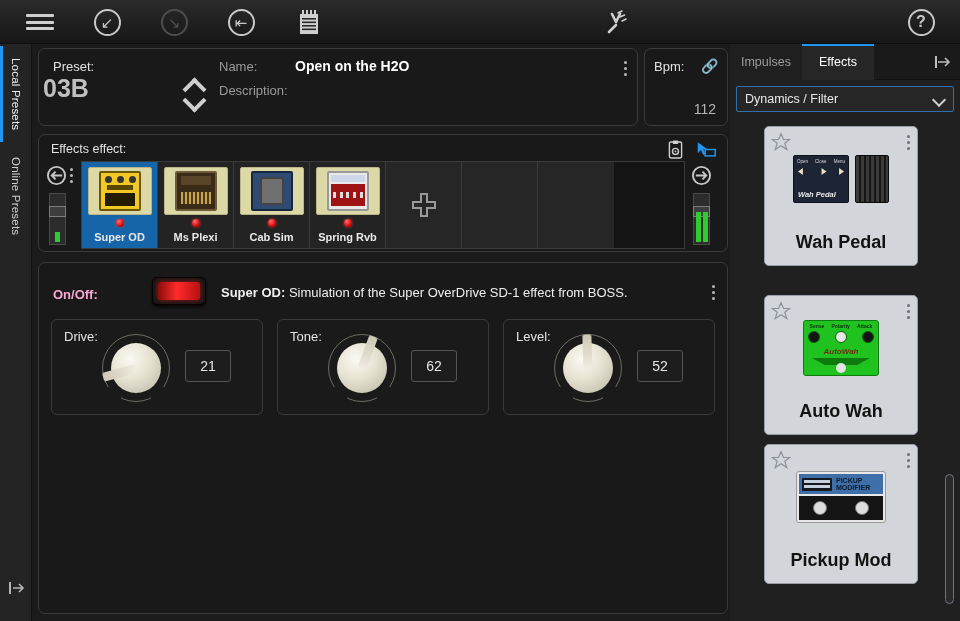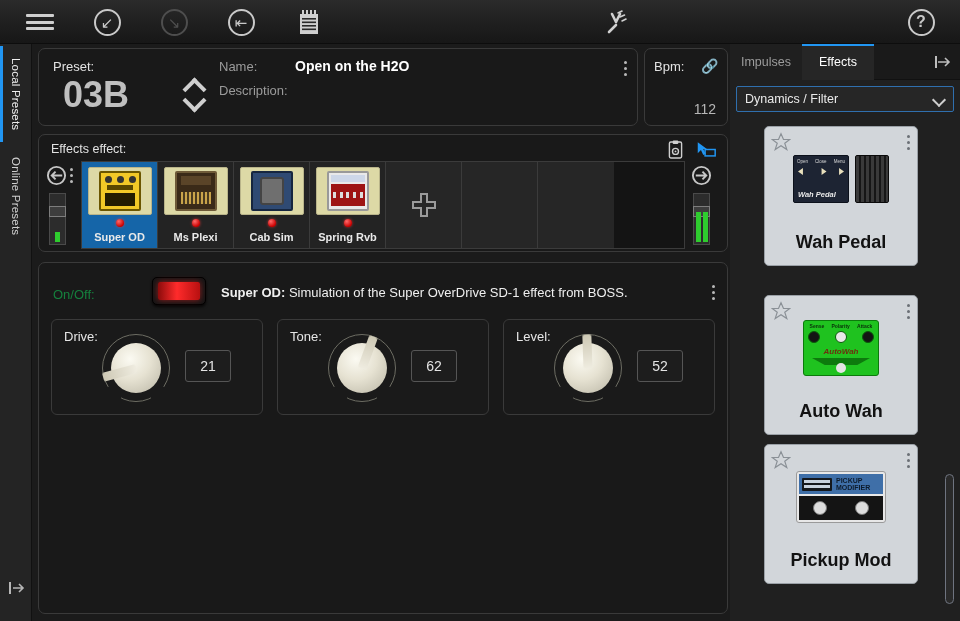--- a/index.html
+++ b/index.html
@@ -62,22 +62,22 @@
     position: absolute;
     background: #191919;
     border: 1px solid #3a3a3a;
     border-radius: 7px;
   }
 
   
   .preset-panel { left: 38px; top: 48px; width: 600px; height: 78px; }
   .lbl-preset { position: absolute; left: 14px; top: 10px; font-size: 13px; color: #e2e2e2; }
   .preset-num {
-    position: absolute; left: 24px; top: 25px;
-    font-size: 36px; font-weight: bold; color: #bfbfbf; letter-spacing: 0px;
+    position: absolute; left: 4px; top: 25px;
+    font-size: 25px; font-weight: bold; color: #bfbfbf; letter-spacing: 0px;
   }
   .stepper { position: absolute; left: 140px; top: 26px; width: 30px; cursor: pointer; }
   .chev { width: 30px; height: 17px; position: relative; }
   .chev::after {
     content:""; position: absolute; left: 7px; width: 13px; height: 13px;
     border-left: 4px solid #cfcfcf; border-top: 4px solid #cfcfcf;
   }
   .chev.up::after { top: 6px; transform: rotate(45deg); }
   .chev.down::after { top: 0px; transform: rotate(-135deg); }
   .lbl-name { position: absolute; left: 180px; top: 10px; font-size: 13px; color: #9b9b9b; }
@@ -170,21 +170,21 @@
       width: 24px; height: 28px; border-radius: 3px; background: #6f6f6f; border: 2px solid #444; }
 
   .p-rvb { background: #e9e9e9; border: 2px solid #999; }
   .p-rvb .hd { position: absolute; left: 2px; right: 2px; top: 2px; height: 7px; background: #cdd7e8; }
   .p-rvb .red { position: absolute; left: 2px; right: 2px; top: 11px; bottom: 3px; background: #9e1414;
       display: flex; align-items: center; justify-content: space-around; }
   .p-rvb .red i { width: 3px; height: 6px; background: #ddd; display: block; }
 
   
   .fx-panel { left: 38px; top: 262px; width: 690px; height: 352px; }
-  .onoff-lbl { position: absolute; left: 14px; top: 24px; font-size: 13px; color: #15803d; }
+  .onoff-lbl { position: absolute; left: 14px; top: 24px; font-size: 13px; color: #f9a8d4; font-weight: bold; }
   .onoff-sw {
     position: absolute; left: 113px; top: 14px; width: 54px; height: 28px;
     border-radius: 5px; background: #151515; border: 1px solid #000;
     box-shadow: 0 2px 3px rgba(0,0,0,.7); cursor: pointer;
     display: flex; align-items: center; justify-content: center;
   }
   .onoff-sw i {
     display: block; width: 42px; height: 18px; border-radius: 2px;
     background: linear-gradient(90deg,#8c0b0b,#ff2b2b 45%,#b81010);
     box-shadow: 0 0 6px rgba(255,40,40,.55);

